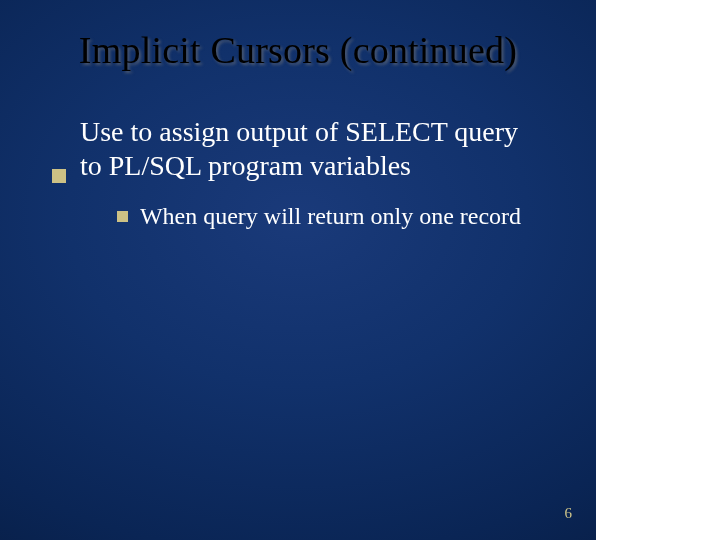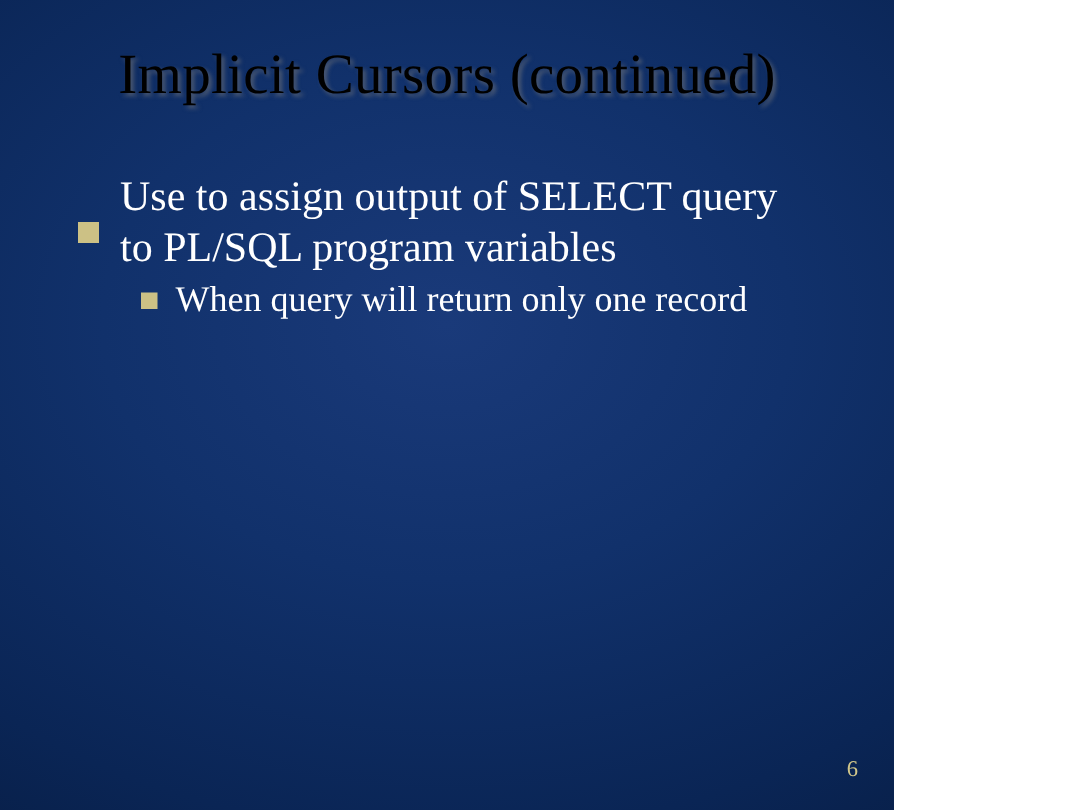--- a/index.html
+++ b/index.html
@@ -30,40 +30,41 @@
     letter-spacing: 0.2px;
   }
   .body {
     position: absolute;
     top: 115px;
     left: 52px;
     right: 52px;
   }
   .b1 {
     display: flex;
-    align-items: center;
+    align-items: flex-end;
     font-size: 28px;
     line-height: 1.22;
-    margin-bottom: 2px;
+    margin-bottom: 18px;
   }
   .b1 .sq {
     width: 14px;
     height: 14px;
     background: #ccc185;
     margin-top: 11px;
     margin-right: 14px;
     flex: 0 0 auto;
   }
   .b2 {
     display: flex;
     align-items: flex-start;
     font-size: 24px;
     line-height: 1.25;
     margin-left: 42px;
     margin-top: 2px;
+    justify-content: center;
   }
   .b2 .sq {
     width: 11px;
     height: 11px;
     background: #ccc185;
     margin-top: 10px;
     margin-right: 12px;
     flex: 0 0 auto;
   }
   .pagenum {

